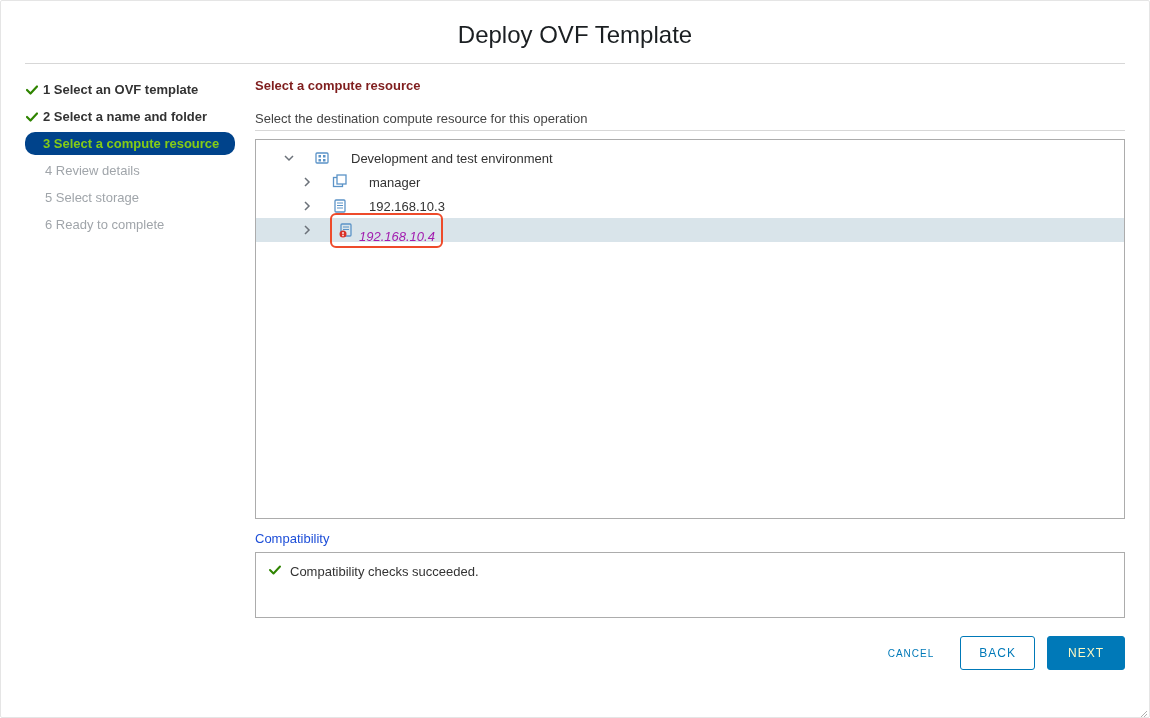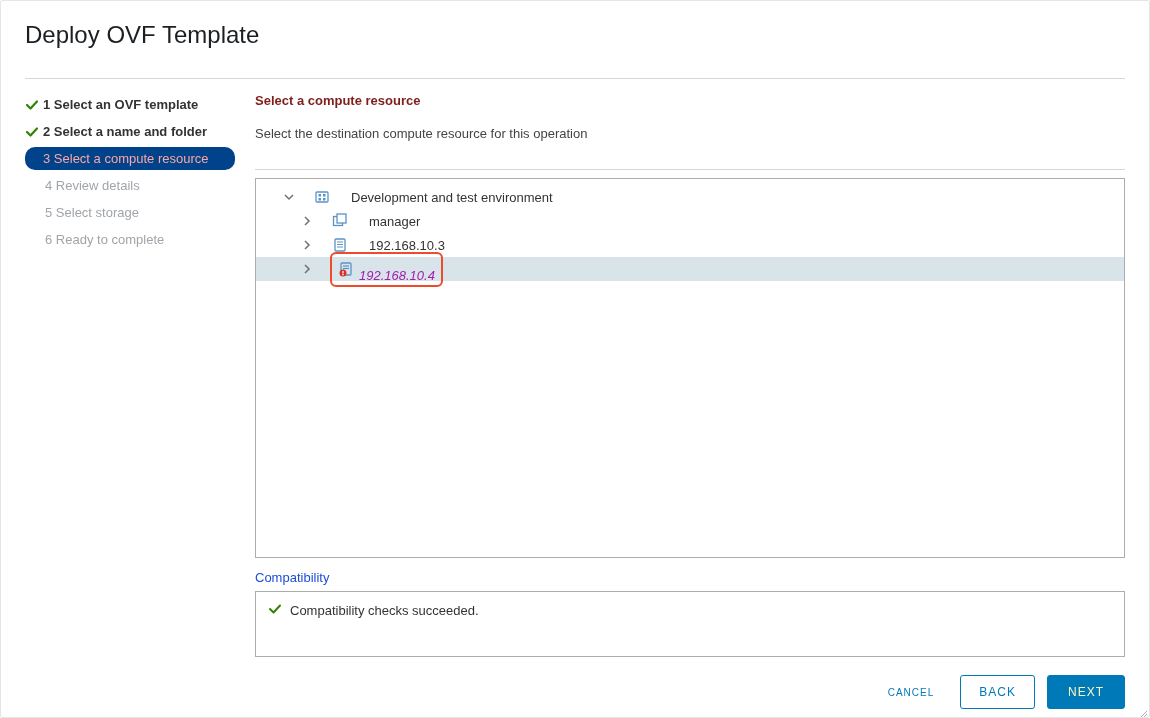--- a/index.html
+++ b/index.html
@@ -9,40 +9,40 @@
       width: 1150px;
       height: 718px;
       position: relative;
       overflow: hidden;
       border: 1px solid #e5e5e5;
       border-radius: 2px;
     }
     .dialog { padding: 20px 24px 0 24px; height: 100%; display: flex; flex-direction: column; }
     .dialog-title {
       font-size: 24px; font-weight: 300; color: #1b1f22;
-      padding-bottom: 29px; border-bottom: 1px solid #d7d7d7;
+      padding-bottom: 14px; border-bottom: 1px solid #d7d7d7; text-align: center;
     }
     .body { display: flex; flex: 1; min-height: 0; padding-top: 14px; gap: 20px; }
     .sidebar { width: 210px; flex: 0 0 210px; }
     .step {
       display: flex; align-items: center; gap: 6px;
       padding: 4px 6px 4px 18px; margin-bottom: 4px;
       font-size: 13px; color: #333; border-radius: 10px;
       position: relative;
     }
     .step .check {
       position: absolute; left: 0; top: 50%; transform: translateY(-50%);
       width: 14px; height: 14px;
     }
     .step.completed { font-weight: 600; color: #333; }
-    .step.current { background: #00438b; color: #fca5a5; font-weight: 400; }
+    .step.current { background: #00438b; color: #84cc16; font-weight: 700; }
     .step.future { color: #a0a5aa; font-weight: 400; padding-left: 20px; }
     .main { flex: 1; display: flex; flex-direction: column; min-height: 0; }
     .main-heading { font-size: 13px; font-weight: 700; color: #7f1d1d; margin-bottom: 18px; }
-    .main-sub { font-size: 13px; color: #444; margin-bottom: 8px; border-bottom: 1px solid #d7d7d7; padding-bottom: 28px; }
+    .main-sub { font-size: 13px; color: #444; margin-bottom: 8px; border-bottom: 1px solid #d7d7d7; padding-bottom: 4px; }
     .tree-box {
       border: 1px solid #acacac; height: 380px; overflow: auto; margin-bottom: 12px;
       background: #fff; padding-top: 6px;
     }
     .tree-row {
       display: flex; align-items: center; height: 24px;
       font-size: 13px; color: #333; padding-left: 10px; gap: 16px;
     }
     .tree-row.selected-bg { background: #d9e4ea; }
     .tree-row .indent { flex: 0 0 auto; }

